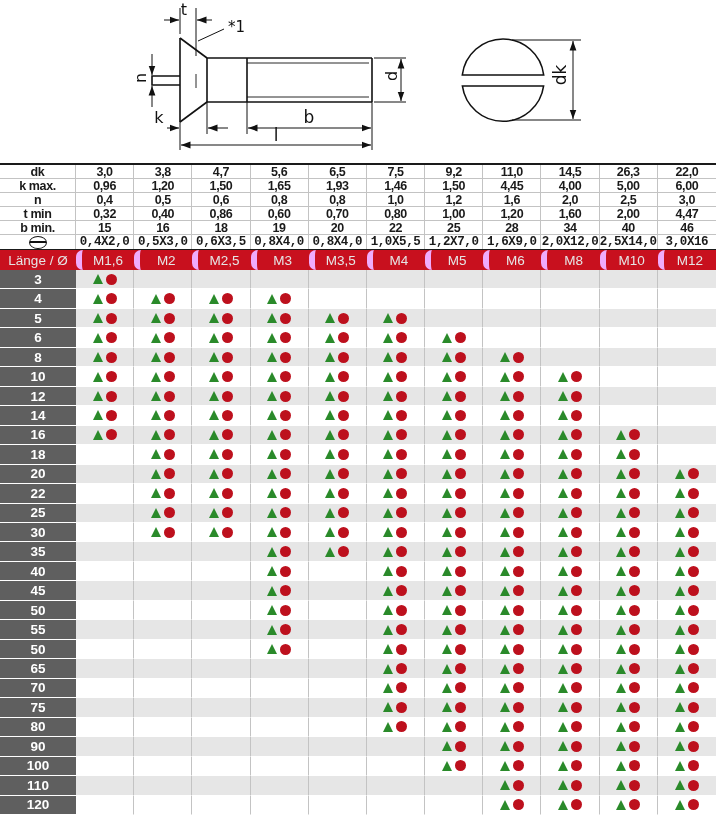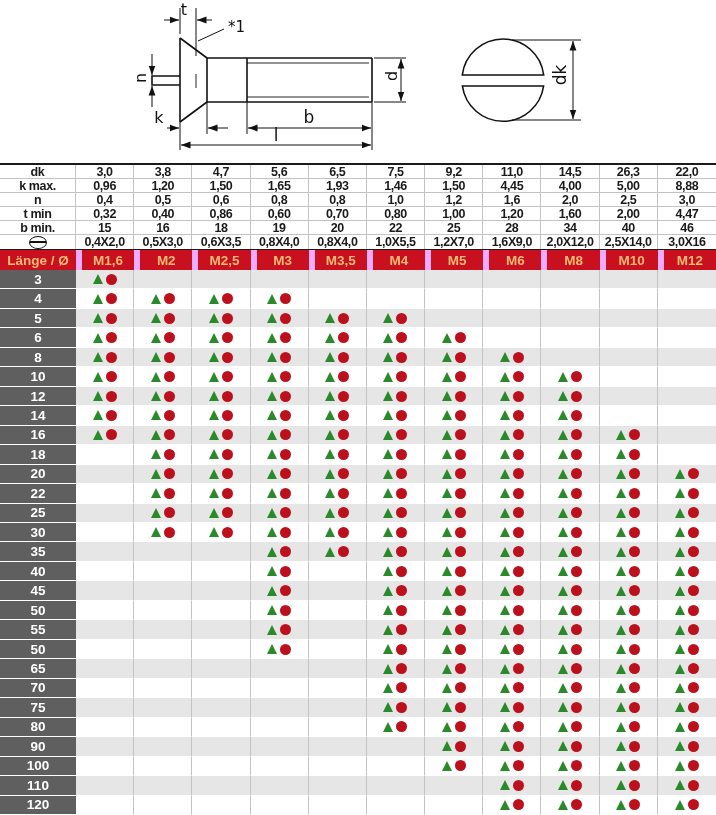--- a/index.html
+++ b/index.html
@@ -9,29 +9,29 @@
   svg text{fill:#111;font-family:"DejaVu Sans",sans-serif;}
 
   
   .dim-grid{display:grid;grid-template-columns:76px repeat(11,1fr);
     border-top:2px solid #1a1a1a;height:84px;box-sizing:content-box;}
   .dcell{box-sizing:border-box;height:14px;display:flex;align-items:center;justify-content:center;
     font-size:12.5px;font-weight:bold;color:#1a1a1a;letter-spacing:-0.4px;
     border-bottom:1px solid var(--grid-line);border-right:1px solid var(--grid-line);
     white-space:nowrap;overflow:hidden;}
   .dcell:nth-child(12n){border-right:none;}
-  .dcell.dlast{border-bottom:none;}
+  .dcell.dlast{border-bottom:none;font-family:Liberation Mono, monospace;}
   .slot-sym{position:relative;width:16px;height:11px;border:1.5px solid #111;border-radius:50%;display:inline-block;}
   .slot-sym::after{content:"";position:absolute;left:0px;right:0px;top:50%;height:1.5px;margin-top:-0.75px;background:#111;}
 
   
   .red-hdr{display:grid;grid-template-columns:76px repeat(11,1fr);height:21px;
     background:var(--header-red);border-top:1px solid #1a1a1a;box-sizing:border-box;}
-  .hcell{display:flex;align-items:center;justify-content:center;color:#fdba74;
-    font-size:13.5px;font-weight:bold;box-sizing:border-box;white-space:nowrap;}
+  .hcell{display:flex;align-items:center;justify-content:center;color:#e5e5e5;
+    font-size:13.5px;font-weight:normal;box-sizing:border-box;white-space:nowrap;border-radius:7px;}
   .hcell + .hcell{border-left:6px solid #f0abfc;}
 
   
   .matrix{height:545px;display:grid;grid-template-rows:repeat(28,1fr);}
   .mrow{display:grid;grid-template-columns:76px repeat(11,1fr);}
   .mlabel{background:var(--row-label-gray);color:#fff;font-size:13.5px;font-weight:bold;
     display:flex;align-items:center;justify-content:center;
     border-bottom:1px solid #fff;box-sizing:border-box;}
   .mcell{display:flex;align-items:center;justify-content:center;gap:3px;
     border-bottom:1px solid #fff;border-right:1px solid var(--grid-line);box-sizing:border-box;}
@@ -131,21 +131,21 @@
       <div class="dcell">0,96</div>
       <div class="dcell">1,20</div>
       <div class="dcell">1,50</div>
       <div class="dcell">1,65</div>
       <div class="dcell">1,93</div>
       <div class="dcell">1,46</div>
       <div class="dcell">1,50</div>
       <div class="dcell">4,45</div>
       <div class="dcell">4,00</div>
       <div class="dcell">5,00</div>
-      <div class="dcell">8,88</div>
+      <div class="dcell">6,00</div>
       <div class="dcell dlabel">n</div>
       <div class="dcell">0,4</div>
       <div class="dcell">0,5</div>
       <div class="dcell">0,6</div>
       <div class="dcell">0,8</div>
       <div class="dcell">0,8</div>
       <div class="dcell">1,0</div>
       <div class="dcell">1,2</div>
       <div class="dcell">1,6</div>
       <div class="dcell">2,0</div>

